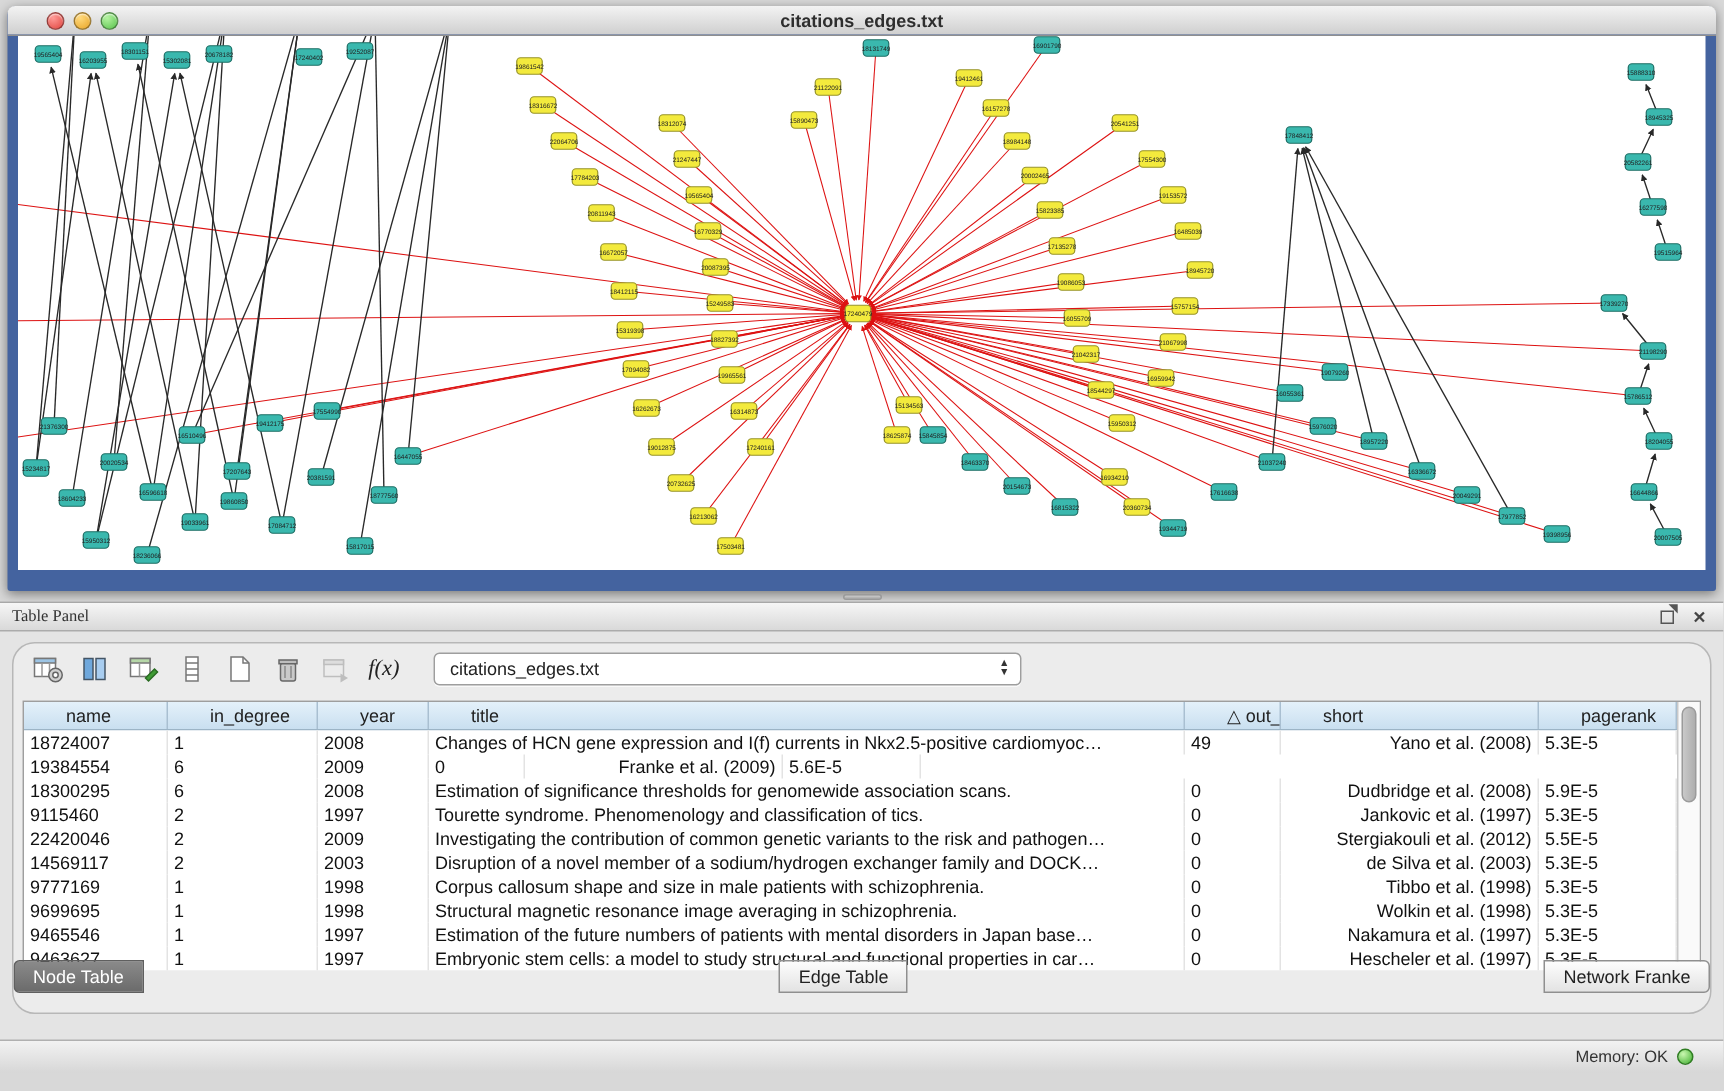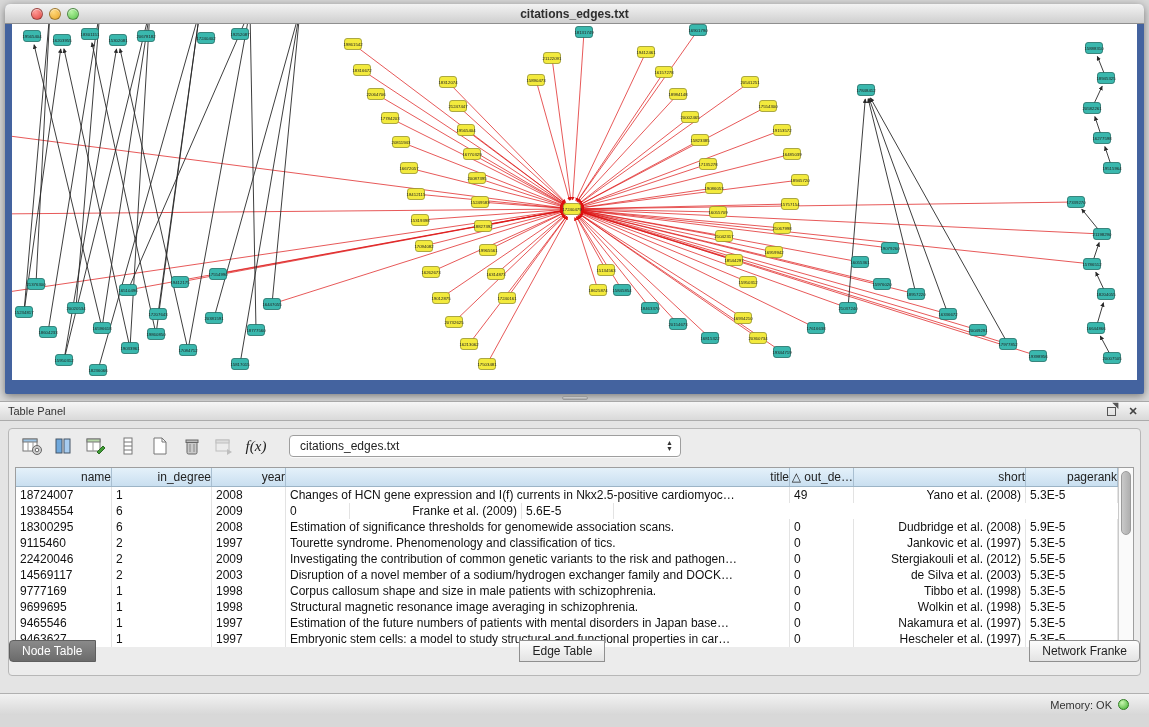--- a/index.html
+++ b/index.html
@@ -25,50 +25,50 @@
   
   .divider { position:absolute; left:0; top:394px; width:1149px; height:7px; }
   .grip { width:26px; height:4px; margin:2px auto 0; border-radius:2px;
     background:linear-gradient(#cfcfcf,#a8a8a8); border:1px solid #9a9a9a; }
 
   
   .table-panel { position:absolute; left:0; top:401px; width:1149px; height:304px;
     background:#e4e4e4; border-top:1px solid #a8a8a8; }
   .panel-header { height:19px; background:linear-gradient(#f6f6f6,#d9d9d9);
     border-bottom:1px solid #ababab; display:flex; align-items:center; padding:0 8px;
-    font-size:11px; color:#333; }
+    font-size:11px; color:#333;font-family:Liberation Serif, serif; }
   .panel-header .ph-title { flex:1; }
   .ph-btn { width:16px; height:14px; display:flex; align-items:center; justify-content:center;
     color:#444; font-size:11px; cursor:default; margin-left:6px; }
   .float-glyph { width:9px; height:9px; border:1.5px solid #555; position:relative; }
   .float-glyph:after { content:"◥"; position:absolute; right:-4px; top:-7px; font-size:8px; color:#555; }
 
   .panel-body { margin:7px 8px 0 8px; background:#ececec; border:1px solid #b7b7b7;
-    border-radius:4px; height:248px; position:relative; overflow:hidden; }
+    border-radius:15px; height:248px; position:relative; overflow:hidden; }
 
   .toolbar { height:34px; display:flex; align-items:center; padding:0 10px; gap:6px; }
   .tb-btn { width:26px; height:26px; display:flex; align-items:center; justify-content:center;
     border-radius:3px; }
   .tb-btn svg { display:block; }
   .fx { font-family:"Liberation Serif", serif; font-style:italic; font-size:15px; color:#222; }
   .combo { margin-left:14px; width:392px; height:22px; background:#fff;
     border:1px solid #9e9e9e; border-radius:4px; display:flex; align-items:center;
     font-size:12px; color:#222; padding:0 4px 0 10px; box-shadow:0 1px 0 rgba(255,255,255,.7); }
   .combo .combo-label { flex:1; }
   .combo .arrows { font-size:7px; line-height:6px; color:#333; text-align:center; padding:0 3px; }
 
   
   .grid { position:absolute; left:6px; right:6px; top:38px; bottom:32px; background:#fff;
     border:1px solid #9e9e9e; display:flex; flex-direction:column; }
   .grid-inner { flex:1; display:flex; }
   .grid-cols { flex:1; display:flex; flex-direction:column; overflow:hidden; }
   .hdr { display:flex; height:19px; background:linear-gradient(#e4f1fa,#c9dff0);
     border-bottom:1px solid #9cb4c6; flex:none; }
-  .hdr .cell { font-size:12px; color:#222; text-align:right; line-height:18px;
-    border-right:1px solid #a9bfd1; overflow:hidden; white-space:nowrap; }
+  .hdr .cell { font-size:12px; color:#222; text-align:left; line-height:18px;
+    border-right:1px solid #a9bfd1; overflow:hidden; white-space:nowrap;padding-left:28px; }
   .row { display:flex; height:16px; flex:none; background:#fff; }
   .row .cell { font-size:12px; color:#111; line-height:16px; padding:0 4px;
     border-right:1px solid #e3e3e3; overflow:hidden; white-space:nowrap; text-overflow:ellipsis; }
   .c0{width:96px; padding-left:8px;} .c1{width:100px;} .c2{width:74px;}
   .c3{flex:1;} .c4{width:64px;} .c5{width:172px; text-align:right;} .c6{width:92px;}
   .vscroll { width:15px; flex:none; background:#fafafa; border-left:1px solid #c9c9c9;
     position:relative; }
   .vthumb { position:absolute; left:2px; right:2px; top:3px; height:64px;
     border-radius:6px; background:linear-gradient(90deg,#c9c9c9,#aeaeae); border:1px solid #9b9b9b; }
 

